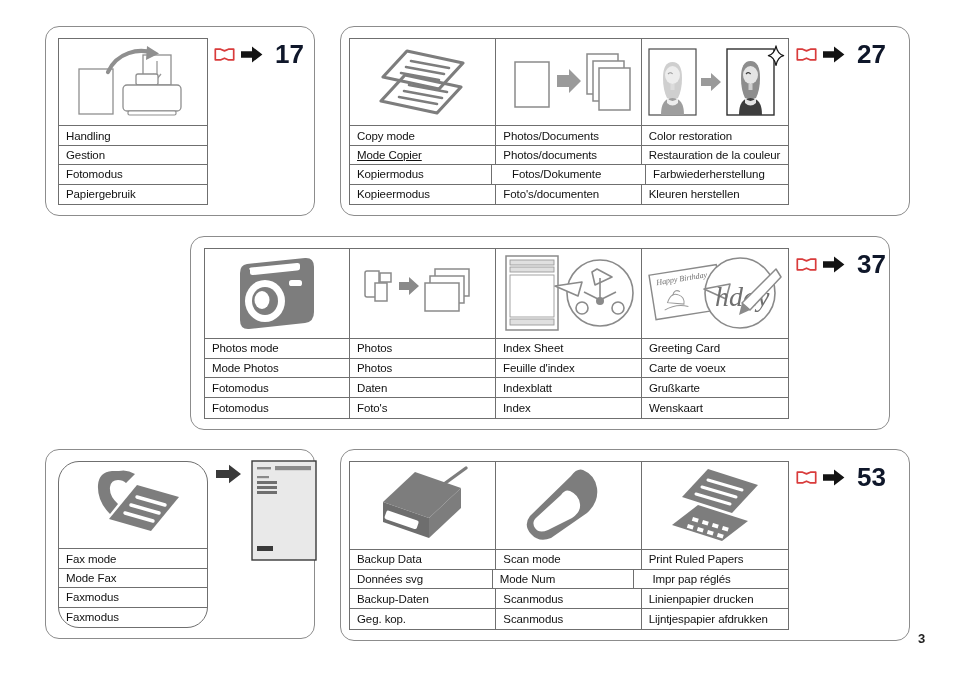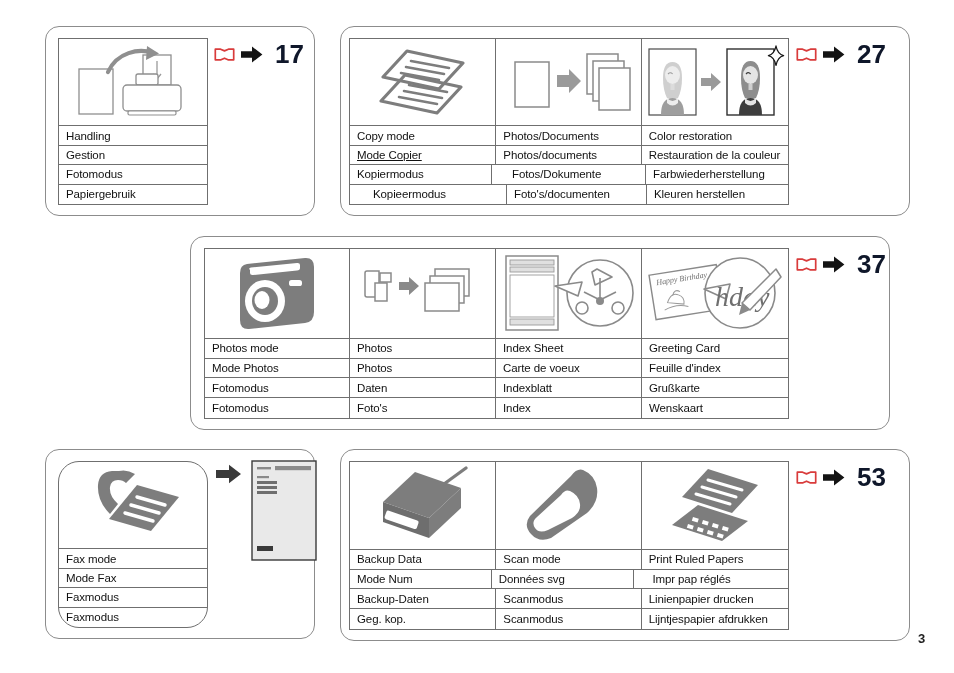--- a/index.html
+++ b/index.html
@@ -206,21 +206,21 @@
       <div class="txtrow" style="height:19.5px;">
         <div class="txtcell" style="width:147px;text-decoration:underline;">Mode Copier</div>
         <div class="txtcell" style="width:146px;">Photos/documents</div>
         <div class="txtcell" style="width:147px;">Restauration de la couleur</div>
       </div>
       <div class="txtrow" style="height:19.5px;text-align:center;">
         <div class="txtcell" style="width:147px;">Kopiermodus</div>
         <div class="txtcell" style="width:146px;margin-left:13px;">Fotos/Dokumente</div>
         <div class="txtcell" style="width:147px;">Farbwiederherstellung</div>
       </div>
-      <div class="txtrow" style="height:19.5px;margin-left:16px;">
+      <div class="txtrow" style="height:19.5px;">
         <div class="txtcell" style="width:147px;">Kopieermodus</div>
         <div class="txtcell" style="width:146px;">Foto's/documenten</div>
         <div class="txtcell" style="width:147px;">Kleuren herstellen</div>
       </div>
     </div>
 
     <div class="ref" style="left:455px;top:14px;">
       <svg width="21" height="15" viewBox="0 0 21 15">
         <path d="M1.3 2.2 L1.3 12.8 L7 12.8 L10.5 11.2 L14 12.8 L19.7 12.8 L19.7 2.2 L14.4 2.2 L10.5 3.9 L6.6 2.2 Z" fill="none" stroke="#d93b3b" stroke-width="1.7" stroke-linejoin="round"></path>
       </svg>
@@ -296,22 +296,22 @@
 
       <div class="txtrow" style="height:20px;">
         <div class="txtcell" style="width:145px;">Photos mode</div>
         <div class="txtcell" style="width:146px;">Photos</div>
         <div class="txtcell" style="width:146px;">Index Sheet</div>
         <div class="txtcell" style="width:146px;">Greeting Card</div>
       </div>
       <div class="txtrow" style="height:20px;">
         <div class="txtcell" style="width:145px;">Mode Photos</div>
         <div class="txtcell" style="width:146px;">Photos</div>
+        <div class="txtcell" style="width:146px;">Feuille d'index</div>
         <div class="txtcell" style="width:146px;">Carte de voeux</div>
-        <div class="txtcell" style="width:146px;">Feuille d'index</div>
       </div>
       <div class="txtrow" style="height:20px;">
         <div class="txtcell" style="width:145px;">Fotomodus</div>
         <div class="txtcell" style="width:146px;">Daten</div>
         <div class="txtcell" style="width:146px;">Indexblatt</div>
         <div class="txtcell" style="width:146px;">Grußkarte</div>
       </div>
       <div class="txtrow" style="height:20px;">
         <div class="txtcell" style="width:145px;">Fotomodus</div>
         <div class="txtcell" style="width:146px;">Foto's</div>
@@ -422,22 +422,22 @@
           </svg>
         </div>
       </div>
 
       <div class="txtrow" style="height:20px;">
         <div class="txtcell" style="width:147px;">Backup Data</div>
         <div class="txtcell" style="width:146px;">Scan mode</div>
         <div class="txtcell" style="width:147px;">Print Ruled Papers</div>
       </div>
       <div class="txtrow" style="height:20px;">
+        <div class="txtcell" style="width:147px;">Données svg</div>
         <div class="txtcell" style="width:146px;">Mode Num</div>
-        <div class="txtcell" style="width:147px;">Données svg</div>
         <div class="txtcell" style="width:147px;margin-left:11px;">Impr pap réglés</div>
       </div>
       <div class="txtrow" style="height:20px;">
         <div class="txtcell" style="width:147px;">Backup-Daten</div>
         <div class="txtcell" style="width:146px;">Scanmodus</div>
         <div class="txtcell" style="width:147px;">Linienpapier drucken</div>
       </div>
       <div class="txtrow" style="height:20px;">
         <div class="txtcell" style="width:147px;">Geg. kop.</div>
         <div class="txtcell" style="width:146px;">Scanmodus</div>

